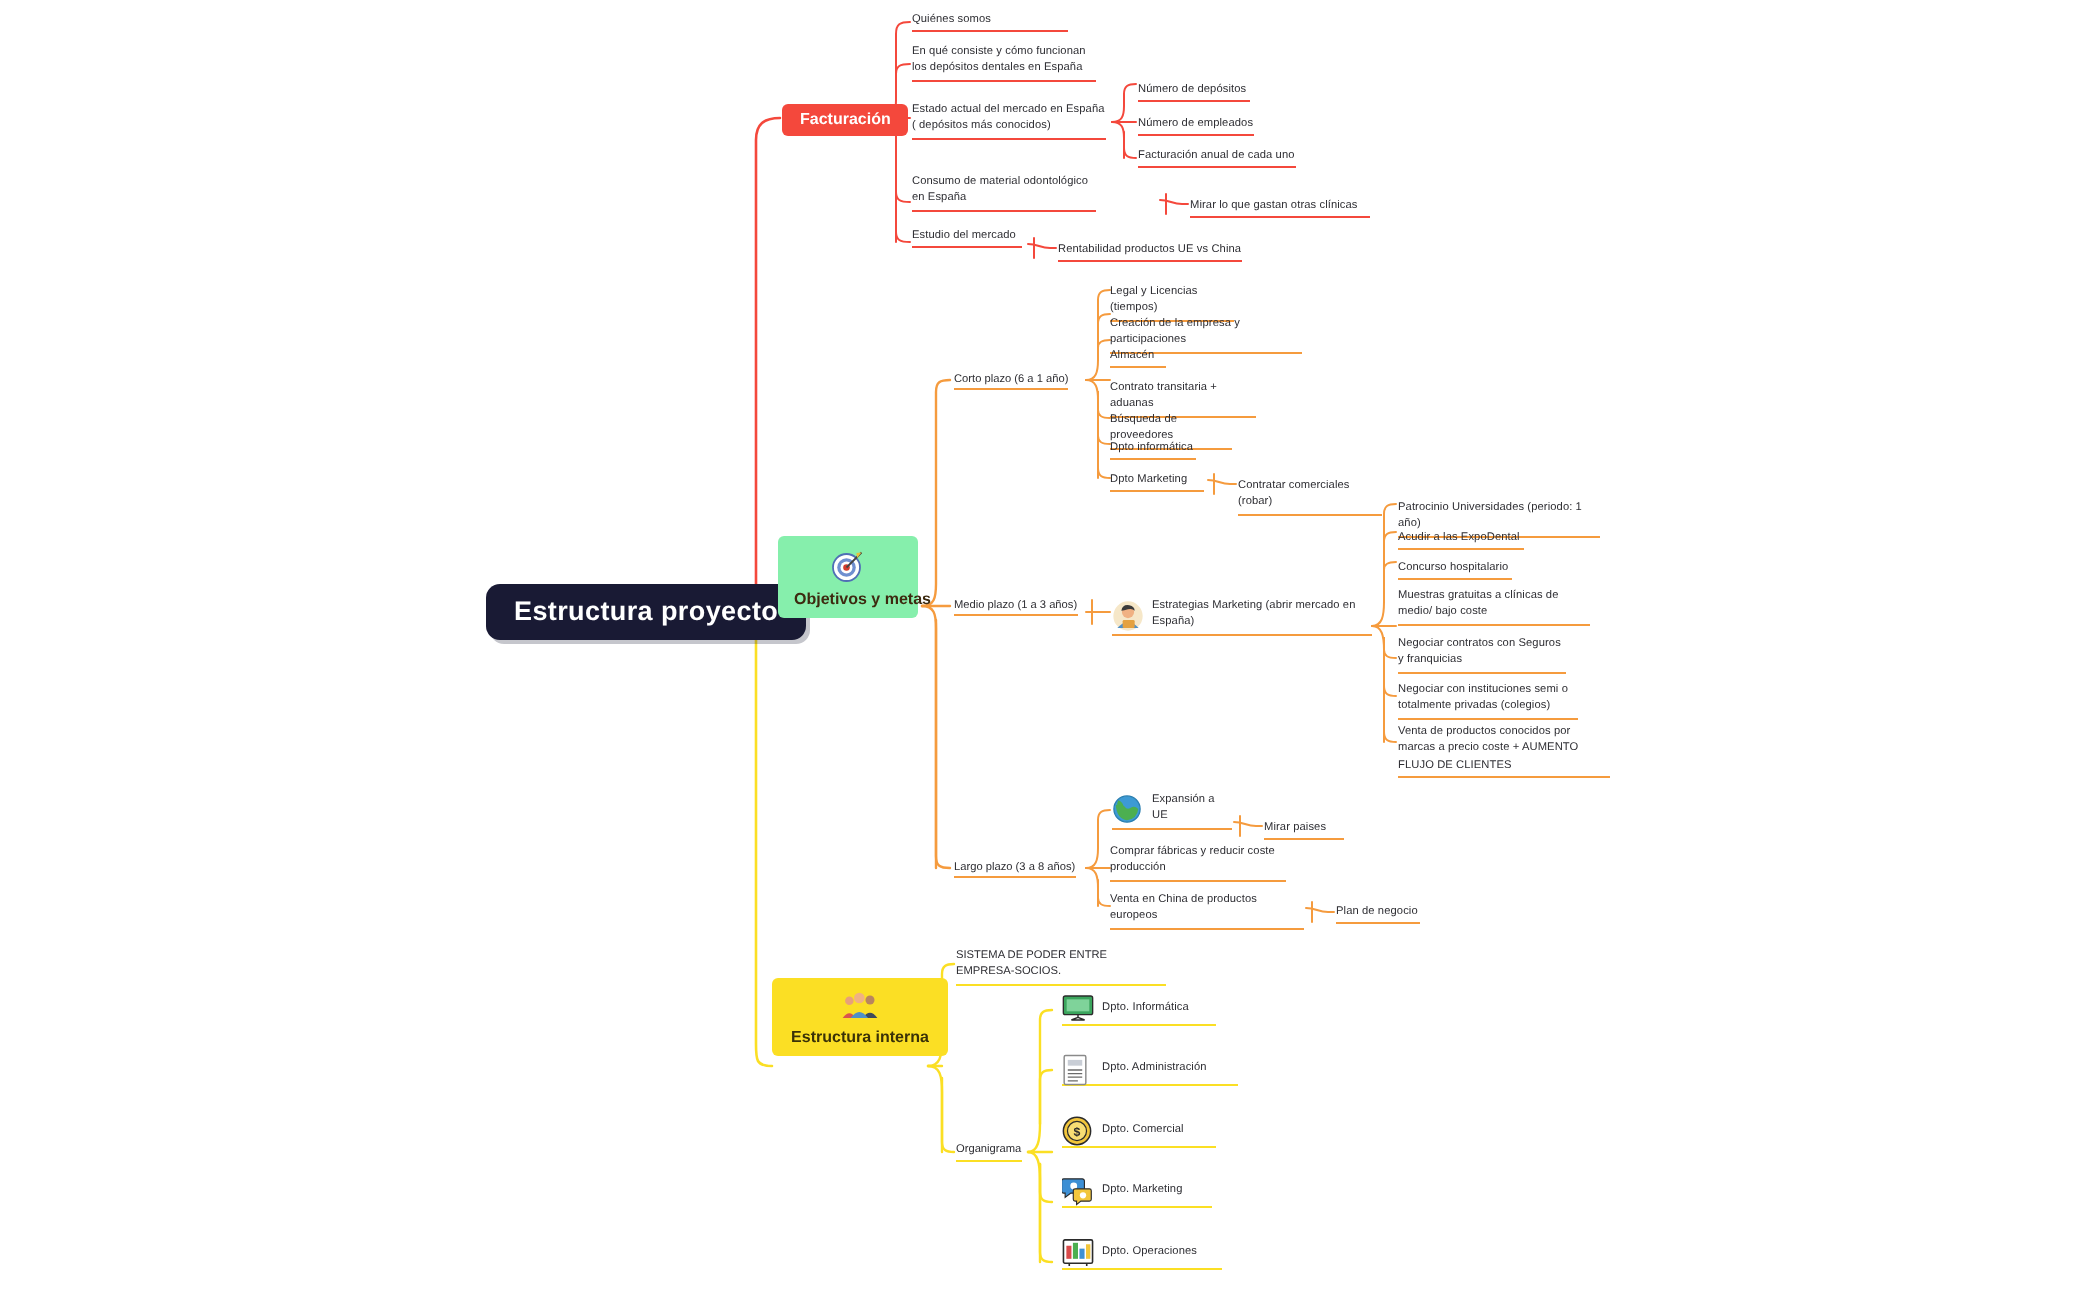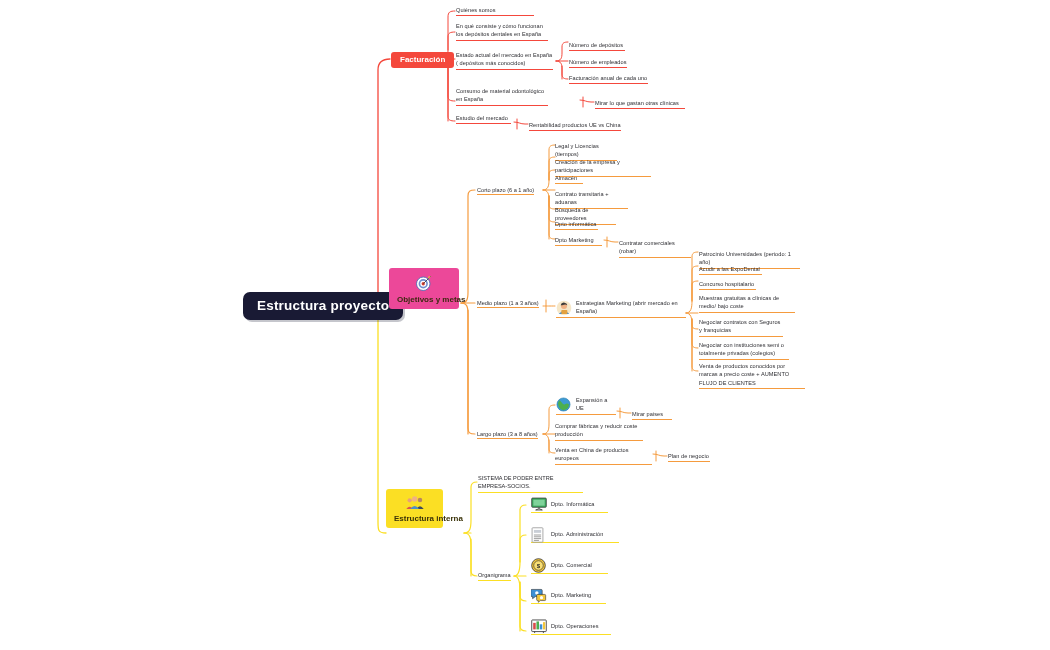--- a/index.html
+++ b/index.html
@@ -76,27 +76,27 @@
   #node-introduccion {
     left: 391px;
     top: 52px;
     padding: 3px 9px 4px 9px;
     background: #f4483c;
   }
   #node-objetivos {
     left: 389px;
     top: 268px;
     width: 70px;
-    background: #ec4899;
+    background: #86efac;
   }
   #node-objetivos .bn-label { color: #3d2a10; }
   #node-estructura {
     left: 386px;
     top: 489px;
-    width: 57px;
+    width: 88px;
     background: #fbdf24;
   }
   #node-estructura .bn-label { color: #3a3208; }
 
   
   .topic {
     position: absolute;
     font-size: 5.6px;
     line-height: 1.5;
     color: #2e2e33;

